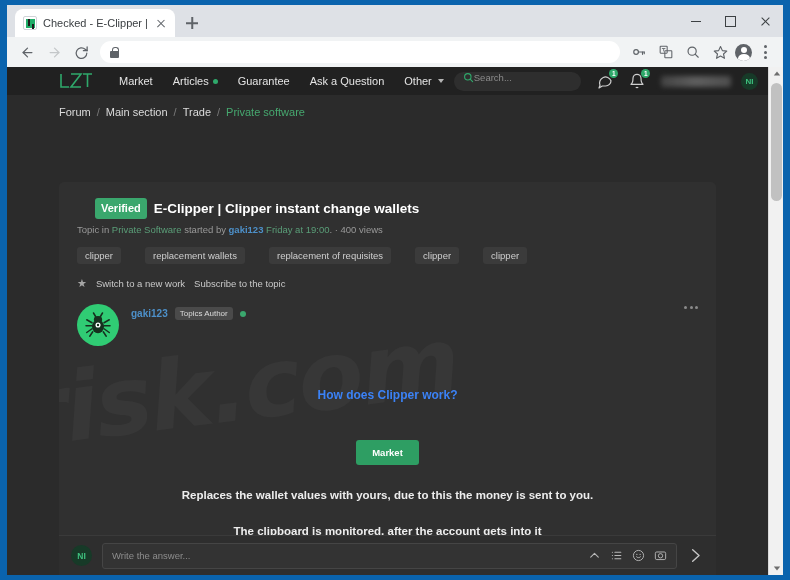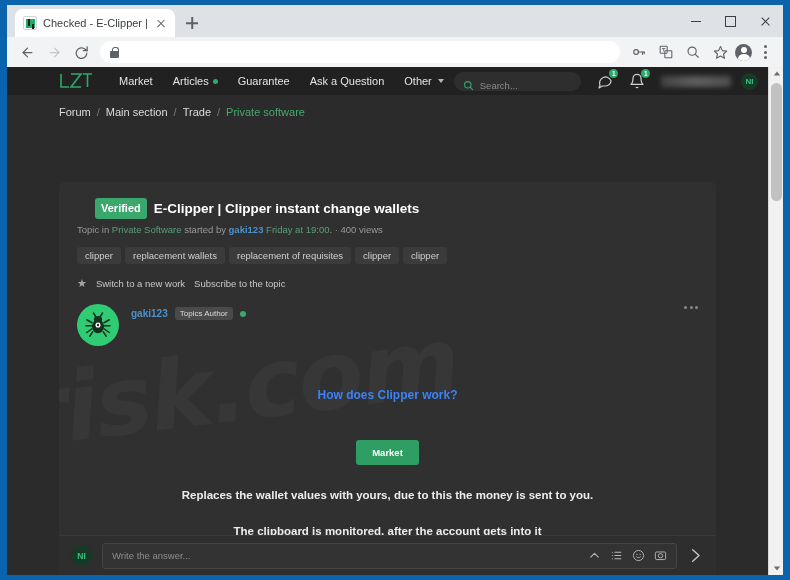--- a/index.html
+++ b/index.html
@@ -210,21 +210,21 @@
   .caret {
     width: 0; height: 0; margin-left: 2px;
     border-left: 3.5px solid transparent;
     border-right: 3.5px solid transparent;
     border-top: 4px solid #b5b5b5;
   }
   .hdr-spacer { flex: 1; }
   .search-box {
     width: 128px; height: 19px;
     background: #2e2e2e; border-radius: 10px;
-    display: flex; align-items: flex-end; gap: 6px;
+    display: flex; align-items: flex-start; 
     padding: 0 9px; cursor: text; margin-right: 16px;
   }
   .search-ph { font-size: 9.5px; color: #8b8b8b; }
   .hdr-icon {
     position: relative; width: 16px; height: 16px;
     margin-right: 16px; cursor: pointer;
     color: #cfcfcf;
   }
   .badge {
     position: absolute; right: -5px; top: -4px;
@@ -293,21 +293,21 @@
     margin-left: 18px;
   }
   .topic-meta {
     margin-top: 5px;
     font-size: 9.5px; color: #999999;
   }
   .topic-meta a { color: #5a9e78; cursor: pointer; }
   .topic-meta a.user { color: #4d90c9; font-weight: 700; }
 
   .tags {
-    display: flex; gap: 4px; flex-wrap: wrap;
+    display: flex; gap: 24px; flex-wrap: wrap;
     padding: 12px 18px 0 18px;
   }
   .tag {
     background: #3b3b3b; color: #cfcfcf;
     font-size: 9.5px; padding: 3px 8px;
     border-radius: 3px; cursor: pointer;
   }
 
   .style-row {
     display: flex; align-items: center; gap: 9px;

